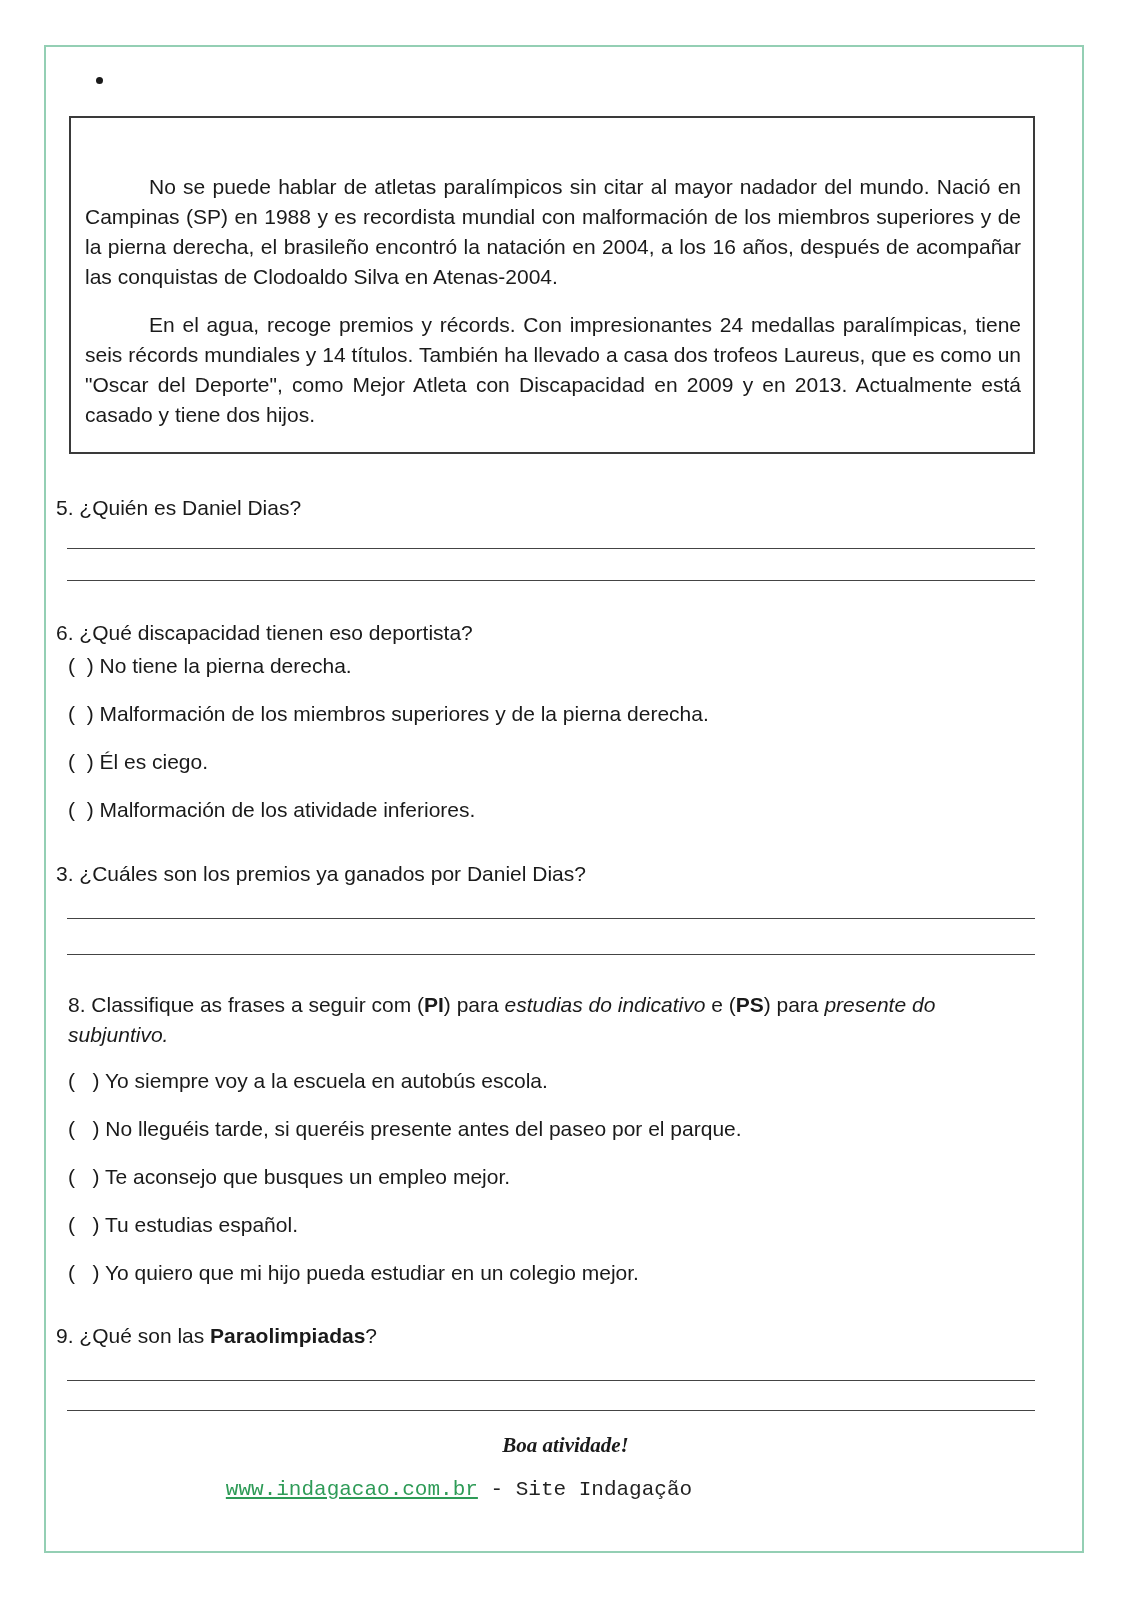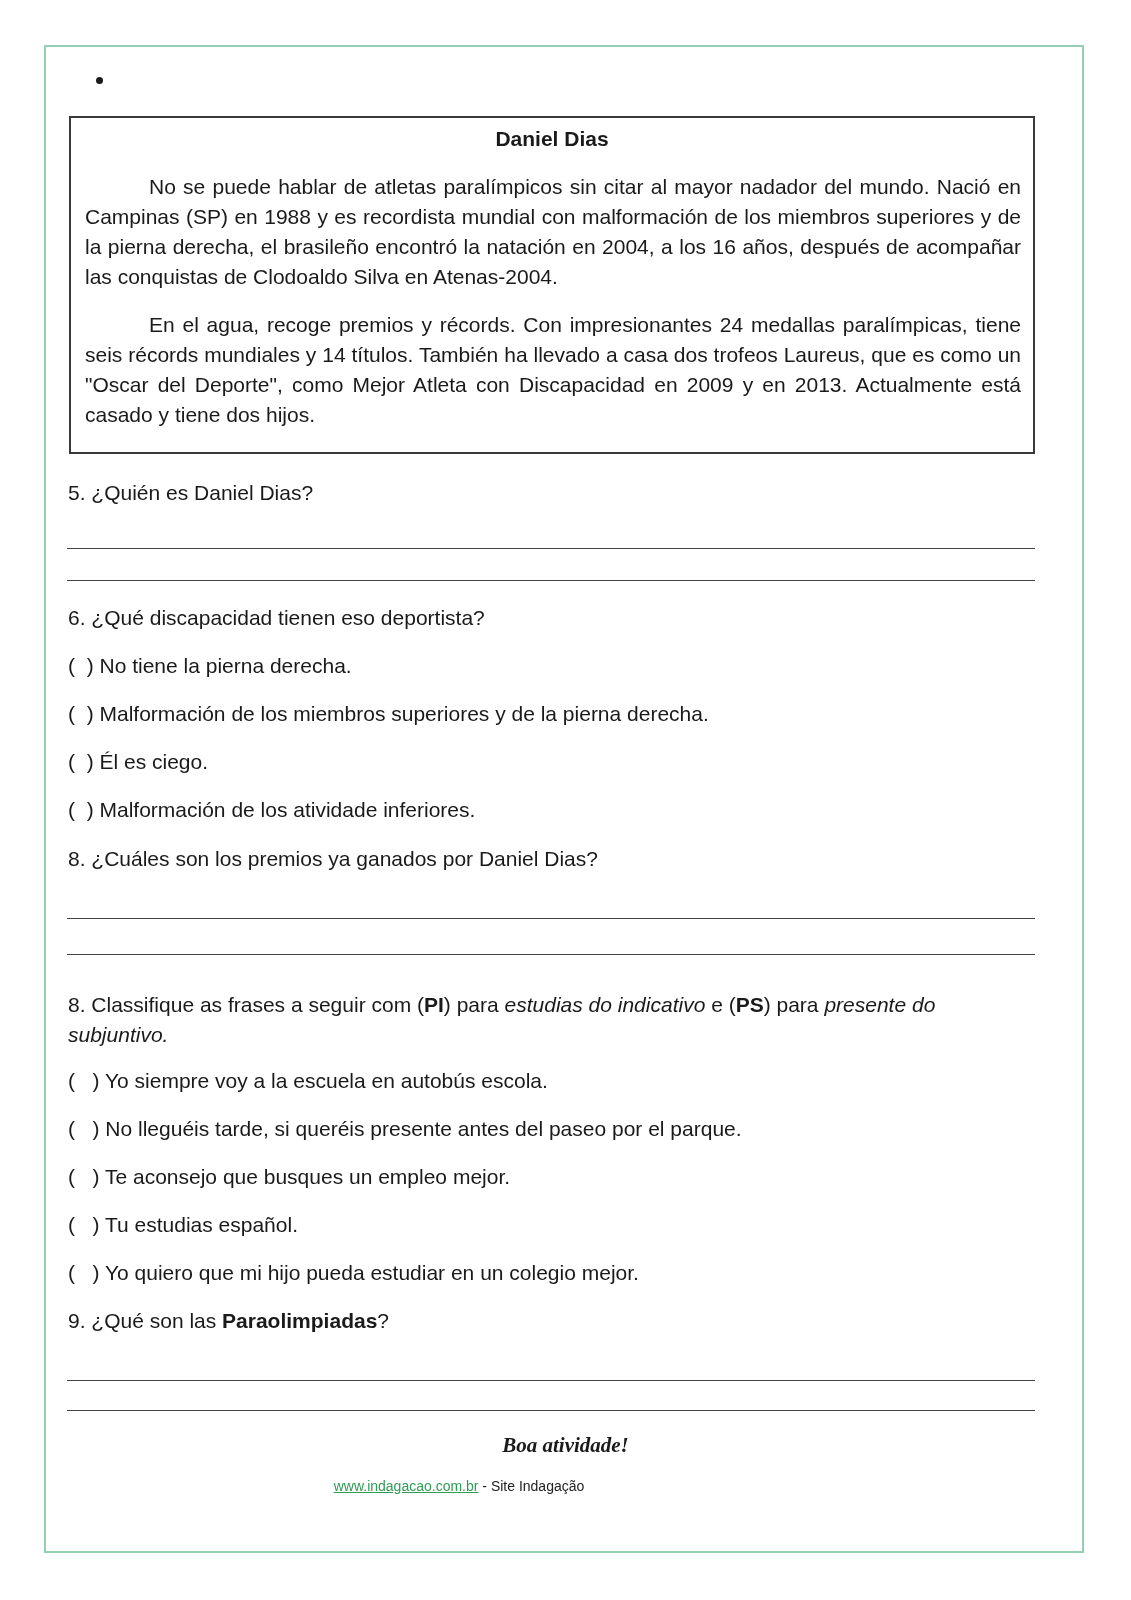--- a/index.html
+++ b/index.html
@@ -12,41 +12,40 @@
   .bullet-line { left: 96px; top: 68px; }
   .bullet-dot { display: inline-block; width: 7px; height: 7px; border-radius: 50%; background: #1a1a1a;
                 vertical-align: middle; margin-right: 22px; position: relative; top: -2px; }
   .reading-box { left: 69px; top: 116px; width: 966px; height: 338px; border: 2px solid #3a3a3a; box-sizing: border-box; }
   .box-title { position: absolute; left: 0; right: 0; top: 8px; text-align: center; font-weight: bold;
                font-size: 21px; line-height: 26px; }
   .para { position: absolute; left: 14px; width: 936px; font-size: 21px; line-height: 30px;
           text-align: justify; text-indent: 64px; }
   .para1 { top: 54px; }
   .para2 { top: 192px; }
-  .q { left: 68px; }
+  .q { left: 56px; margin-top: 15px; }
   .opt { left: 68px; }
   .answer-line { position: absolute; left: 67px; width: 968px; height: 0; border-top: 1.5px solid #444; }
   .footer-boa { position: absolute; left: 0; width: 1131px; top: 1433px; text-align: center;
                 font-family: Liberation Serif, serif; font-style: italic; font-weight: bold; font-size: 21px; }
   .footer-site { position: absolute; left: 0; width: 918px; top: 1478px; text-align: center;
-                 font-family: Liberation Sans, sans-serif; font-size: 14px; color: #222; }
+                 font-family: Liberation Mono, monospace; font-size: 21px; color: #222; }
   .footer-site a { color: #2e9b57; text-decoration: underline; }
   .q8 { left: 68px; top: 990px; width: 950px; font-size: 21px; line-height: 30px; white-space: normal; }
 </style>
 </head>
 <body>
 
 <div class="page-border"></div>
 
 <div class="abs txt bullet-line">
   <span class="bullet-dot"></span>
 </div>
 
 <div class="abs reading-box">
-  <div class="box-title">Daniel Dias</div>
   <div class="para para1">No se puede hablar de atletas paralímpicos sin citar al mayor nadador del mundo. Nació en Campinas (SP) en 1988 y es recordista mundial con malformación de los miembros superiores y de la pierna derecha, el brasileño encontró la natación en 2004, a los 16 años, después de acompañar las conquistas de Clodoaldo Silva en Atenas-2004.</div>
   <div class="para para2">En el agua, recoge premios y récords. Con impresionantes 24 medallas paralímpicas, tiene seis récords mundiales y 14 títulos. También ha llevado a casa dos trofeos Laureus, que es como un "Oscar del Deporte", como Mejor Atleta con Discapacidad en 2009 y en 2013. Actualmente está casado y tiene dos hijos.</div>
 </div>
 
 <div class="abs txt q" style="top:480px">5. ¿Quién es Daniel Dias?</div>
 <div class="answer-line" style="top:548px"></div>
 <div class="answer-line" style="top:580px"></div>
 
 <div class="abs txt q" style="top:605px">6. ¿Qué discapacidad tienen eso deportista?</div>
 <div class="abs txt opt" style="top:653px">
@@ -55,21 +54,21 @@
 <div class="abs txt opt" style="top:701px">
   <span>(&nbsp;&nbsp;)</span> <span>Malformación de los miembros superiores y de la pierna derecha.</span>
 </div>
 <div class="abs txt opt" style="top:749px">
   <span>(&nbsp;&nbsp;)</span> <span>Él es ciego.</span>
 </div>
 <div class="abs txt opt" style="top:797px">
   <span>(&nbsp;&nbsp;)</span> <span>Malformación de los atividade inferiores.</span>
 </div>
 
-<div class="abs txt q" style="top:846px">8. ¿Cuáles son los premios ya ganados por Daniel Dias?</div>
+<div class="abs txt q" style="top:846px">3. ¿Cuáles son los premios ya ganados por Daniel Dias?</div>
 <div class="answer-line" style="top:918px"></div>
 <div class="answer-line" style="top:954px"></div>
 
 <div class="abs q8">
   <span>8. Classifique as frases a seguir com (</span><b>PI</b><span>) para </span><i>estudias do indicativo</i><span> e (</span><b>PS</b><span>) para </span><i>presente do subjuntivo.</i>
 </div>
 <div class="abs txt opt" style="top:1068px">
   <span>(&nbsp;&nbsp;&nbsp;)</span> <span>Yo siempre voy a la escuela en autobús escola.</span>
 </div>
 <div class="abs txt opt" style="top:1116px">

